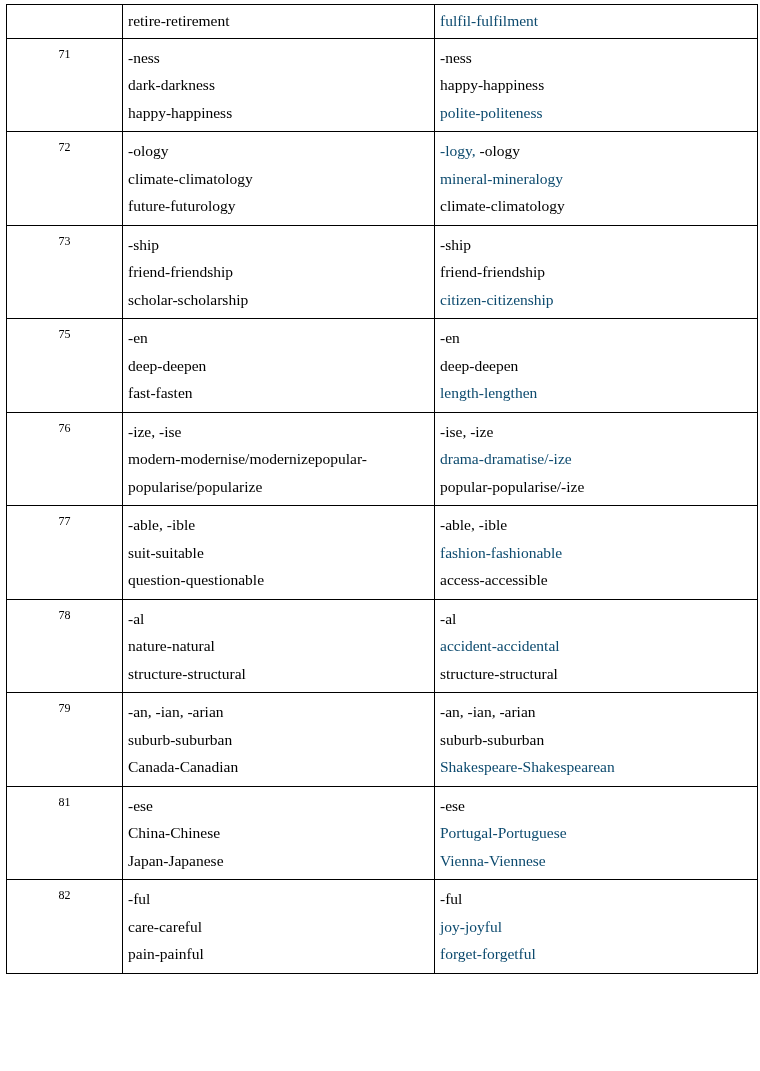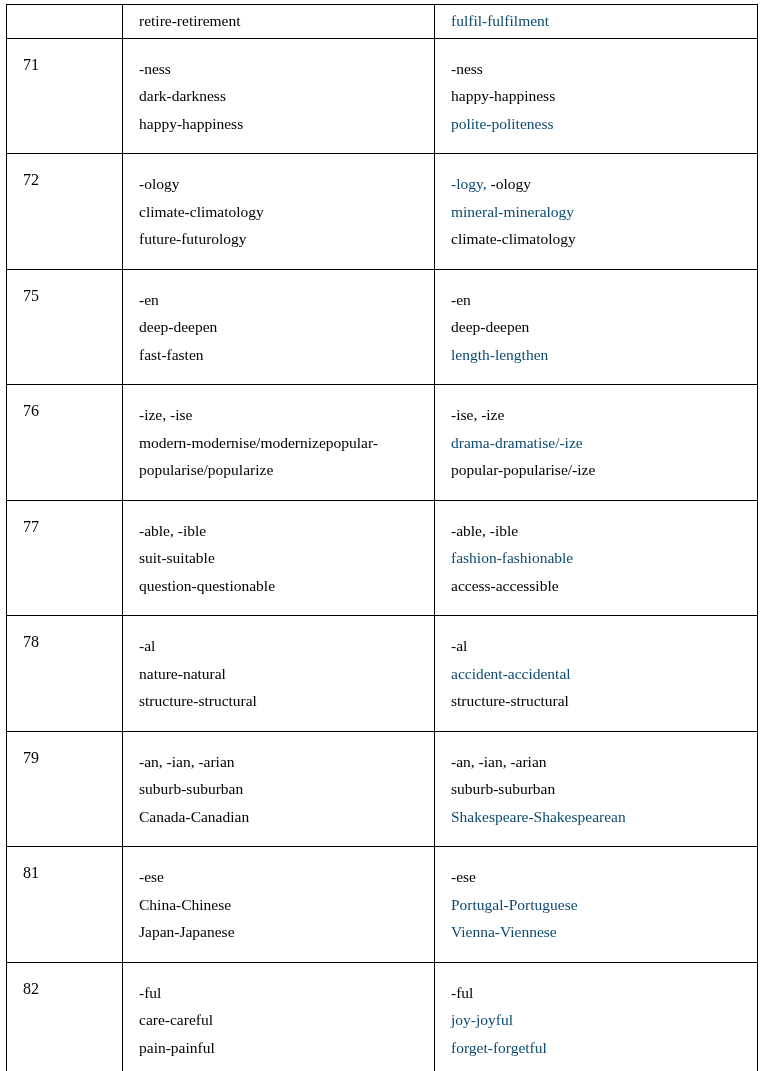--- a/index.html
+++ b/index.html
@@ -23,29 +23,29 @@
   table.suffix-table {
     border-collapse: collapse;
     width: 751px;
     margin-left: 6px;
     margin-top: 4px;
     table-layout: fixed;
   }
   table.suffix-table td {
     border: 1px solid #000000;
     vertical-align: top;
-    padding: 16px;
+    padding: 5px;
   }
   col.col-num { width: 116px; }
   col.col-a   { width: 312px; }
   col.col-b   { width: 323px; }
 
   td.num {
-    text-align: left;
-    font-size: 16px;
+    text-align: center;
+    font-size: 12px;
     line-height: 20px;
     padding-top: 6px;
     font-family: "Liberation Serif", serif;
   }
   td.cell {
     padding: 5px 0 5px 9px;
     font-size: 15.5px;
     line-height: 27.5px;
     font-family: "Liberation Serif", serif;
   }
@@ -100,20 +100,33 @@
             <div class="line">climate-climatology</div>
             <div class="line">future-futurology</div>
           </td>
           <td class="cell">
             <div class="line"><span class="red">-logy,</span><span class="black"> -ology</span></div>
             <div class="line red">mineral-mineralogy</div>
             <div class="line">climate-climatology</div>
           </td>
         </tr>
         <tr>
+          <td class="num">73</td>
+          <td class="cell">
+            <div class="line">-ship</div>
+            <div class="line">friend-friendship</div>
+            <div class="line">scholar-scholarship</div>
+          </td>
+          <td class="cell">
+            <div class="line">-ship</div>
+            <div class="line">friend-friendship</div>
+            <div class="line red">citizen-citizenship</div>
+          </td>
+        </tr>
+        <tr>
           <td class="num">75</td>
           <td class="cell">
             <div class="line">-en</div>
             <div class="line">deep-deepen</div>
             <div class="line">fast-fasten</div>
           </td>
           <td class="cell">
             <div class="line">-en</div>
             <div class="line">deep-deepen</div>
             <div class="line red">length-lengthen</div>

